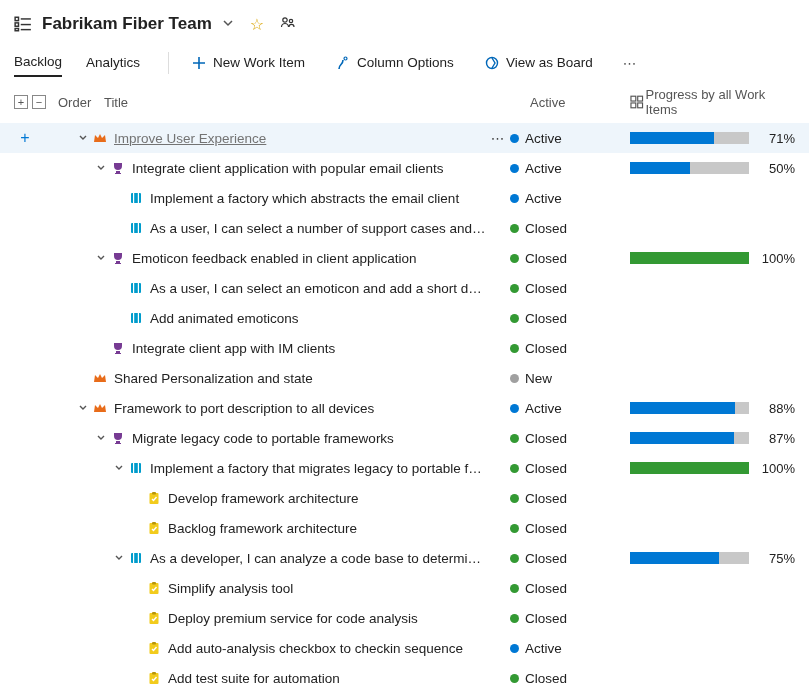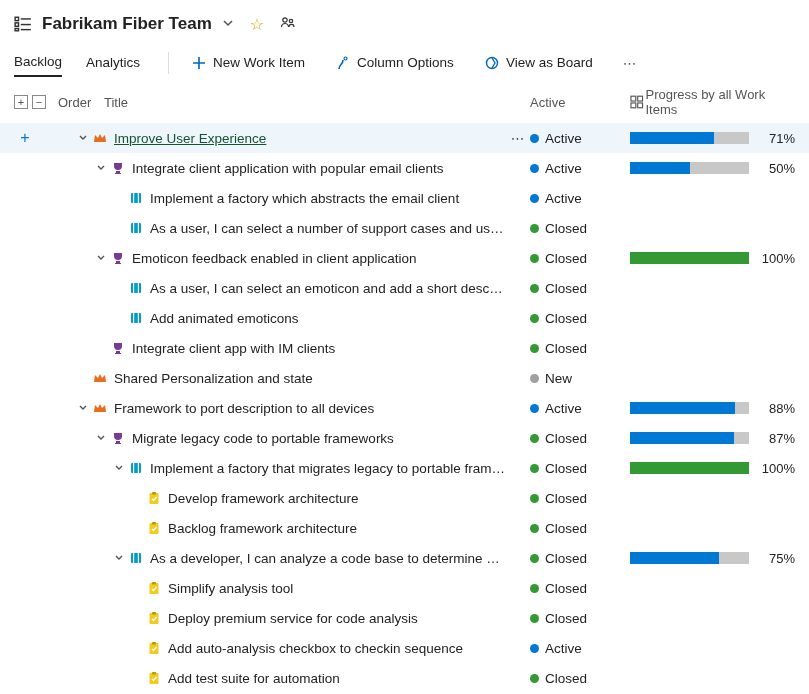--- a/index.html
+++ b/index.html
@@ -94,33 +94,33 @@
     width:16px; height:16px; margin:0 6px 0 2px;
     display:inline-flex;align-items:center;justify-content:center;
   }
   .row .lbl {
     flex:1;
     white-space:nowrap;
     overflow:hidden;
     text-overflow:ellipsis;
     cursor:pointer;
   }
-  .row.selected .lbl { color:#14532d; text-decoration:underline;}
+  .row.selected .lbl { color:#737373; text-decoration:underline;}
   .row .row-dots { color:#444; letter-spacing:1px; width:24px; cursor:pointer; text-align:center;}
   .row .state {
     width:100px;
     display:flex;align-items:center;gap:6px;
   }
   .state .dot { width:9px;height:9px;border-radius:50%; }
   .dot.blue{background:#0078d4;}
   .dot.green{background:#339933;}
   .dot.gray{background:#a0a0a0;}
   .row .progress {
     width:165px;
-    display:flex;align-items:center;gap:8px;
+    display:flex;align-items:center;gap:8px;margin-left:20px;
   }
   .bar {
     flex:1; height:12px; background:#c8c8c8; position:relative;
   }
   .bar .fill { position:absolute; left:0; top:0; bottom:0; }
   .fill.blue{background:#0078d4;}
   .fill.green{background:#339933;}
   .pct { width:38px; text-align:right; font-size:13px;}
 </style>
 </head>

